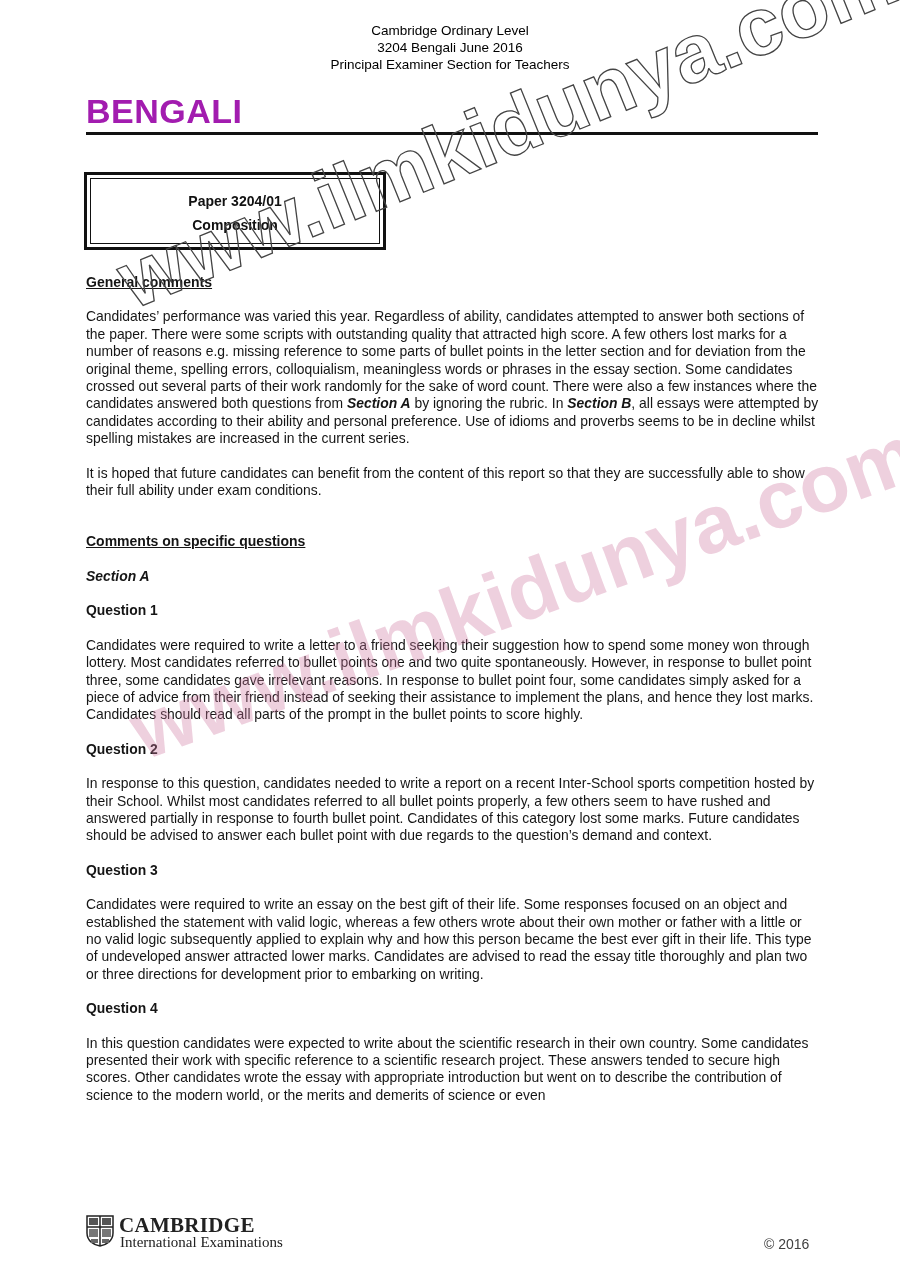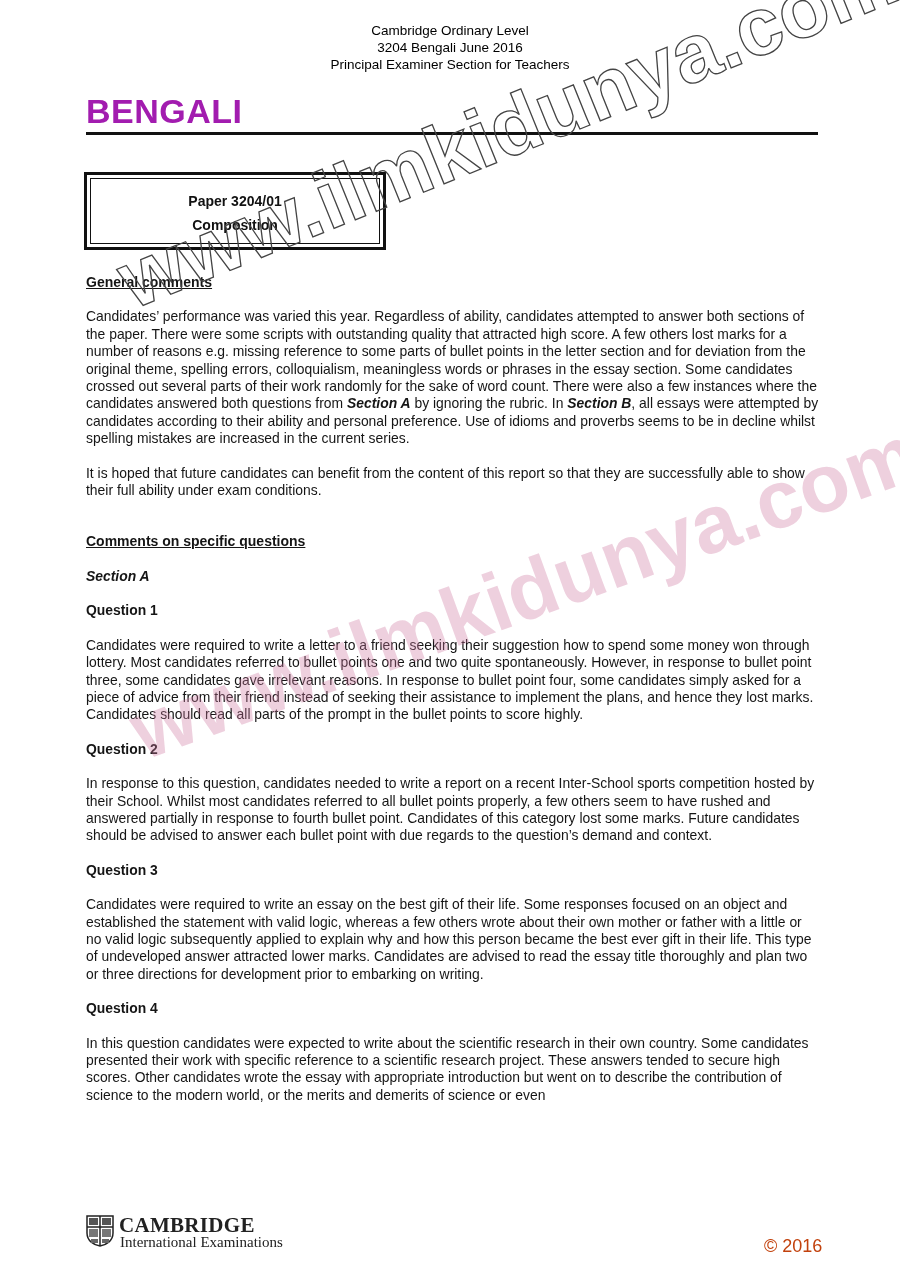--- a/index.html
+++ b/index.html
@@ -57,21 +57,21 @@
       position: absolute; left: 33px; top: 0px;
       font-family: "Liberation Serif", serif; font-size: 21px; font-weight: bold;
       letter-spacing: 0.3px; color: #222;
     }
     .logo-sub {
       position: absolute; left: 34px; top: 21px;
       font-family: "Liberation Serif", serif; font-size: 15px; color: #222;
       white-space: nowrap;
     }
     .copyright {
-      position: absolute; top: 1236px; left: 764px; font-size: 18px; color: #c2410c;
+      position: absolute; top: 1236px; left: 764px; font-size: 14px; color: #404040;
     }
     .watermark {
       position: absolute; pointer-events: none; white-space: nowrap;
       font-family: "Liberation Sans", sans-serif; font-weight: bold;
     }
     .wm-outline {
       top: 165px; left: 100px; font-size: 82px;
       transform: rotate(-22deg); transform-origin: 0 0;
       color: transparent; -webkit-text-stroke: 1.3px #444;
       top: 240px; left: 105px;

